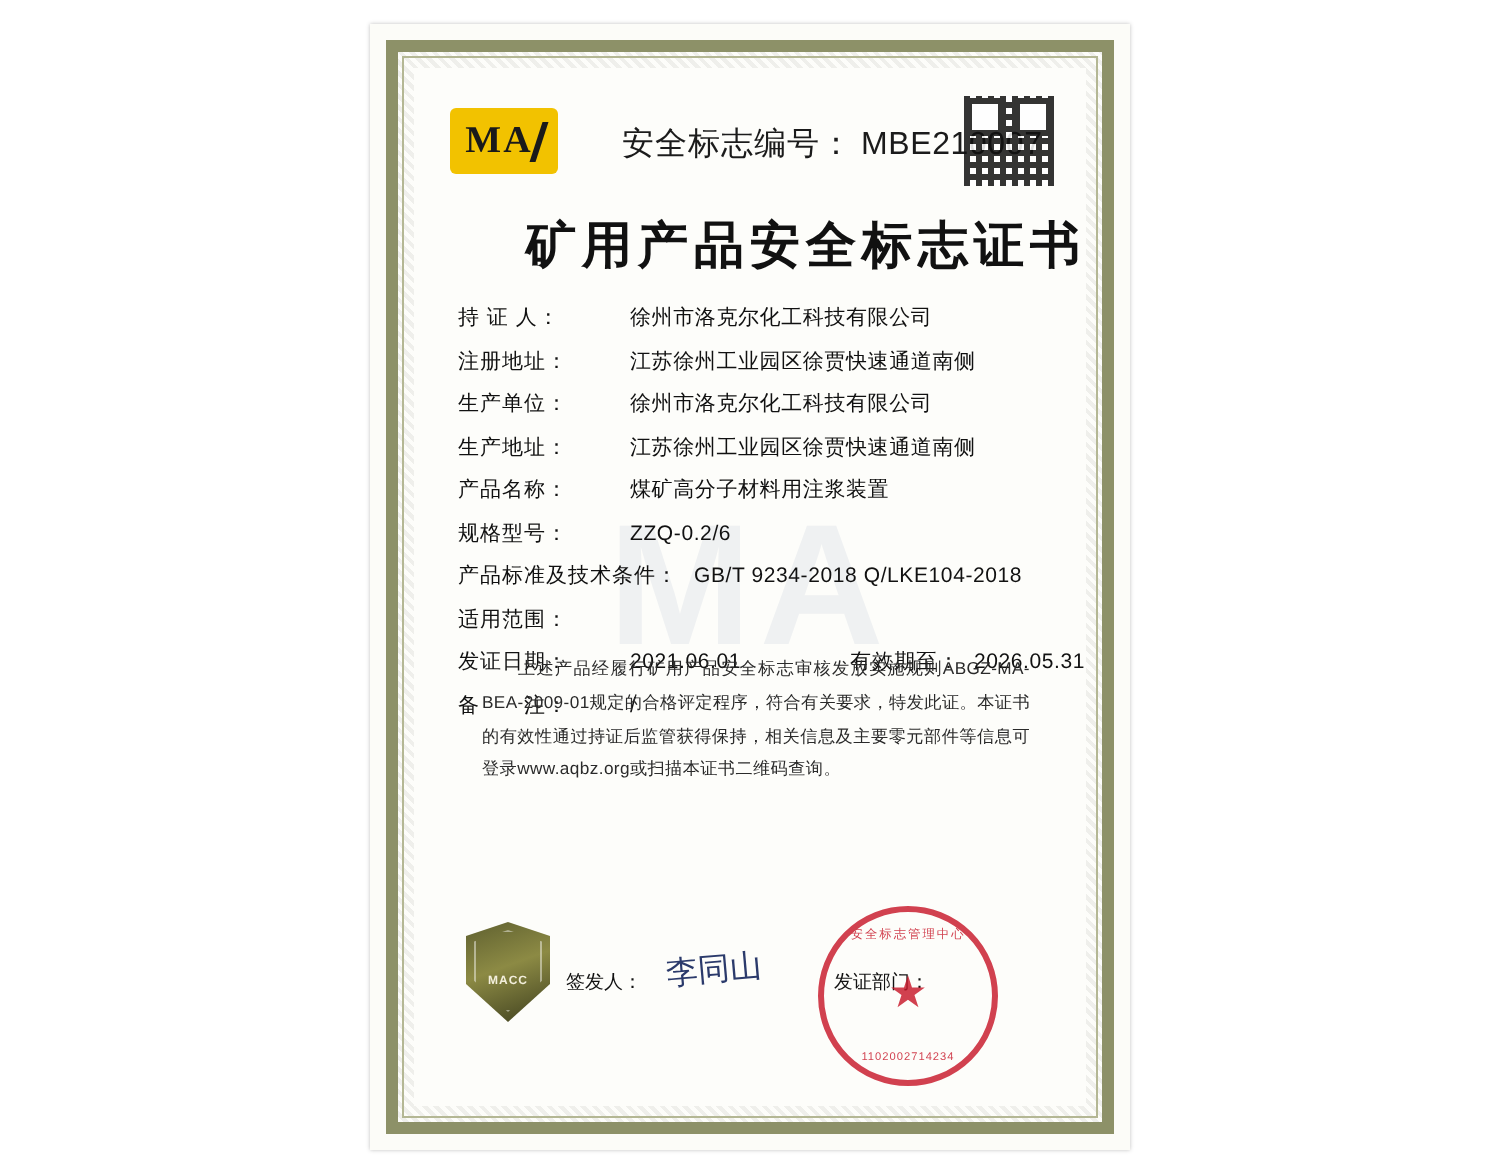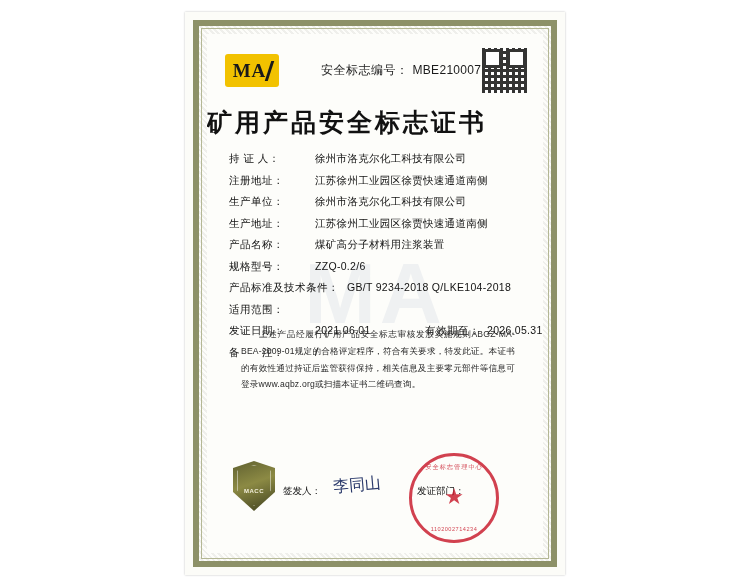--- a/index.html
+++ b/index.html
@@ -105,23 +105,23 @@
   .ma-logo .slash {
     display: inline-block;
     width: 3px;
     height: 20px;
     background: #1a1a1a;
     transform: skewX(-18deg);
     margin-left: 2px;
   }
   .cert-no {
     position: absolute;
-    left: 100px;
+    left: 90px;
     top: 14px;
-    font-size: 12px;
+    font-size: 16px;
     color: #1b1b1b;
     white-space: nowrap;
   }
   .cert-no .label { letter-spacing: 0.5px; }
   .cert-no .value { margin-left: 4px; letter-spacing: 0.3px; }
   .qr {
     position: absolute;
     right: 2px;
     top: 0px;
     width: 45px;
@@ -142,21 +142,21 @@
     border: 3px solid #111;
     background: #fff;
   }
   .qr::before { left: 1px; top: 1px; }
   .qr::after { right: 1px; top: 1px; }
   .title {
     position: absolute;
     left: 0;
     right: 0;
     top: 72px;
-    text-align: left;
+    text-align: right;
     font-family: "Liberation Serif", serif;
     font-weight: bold;
     font-size: 25px;
     letter-spacing: 3px;
     color: #111;
   }
   
   .fields {
     position: absolute;
     left: 22px;

